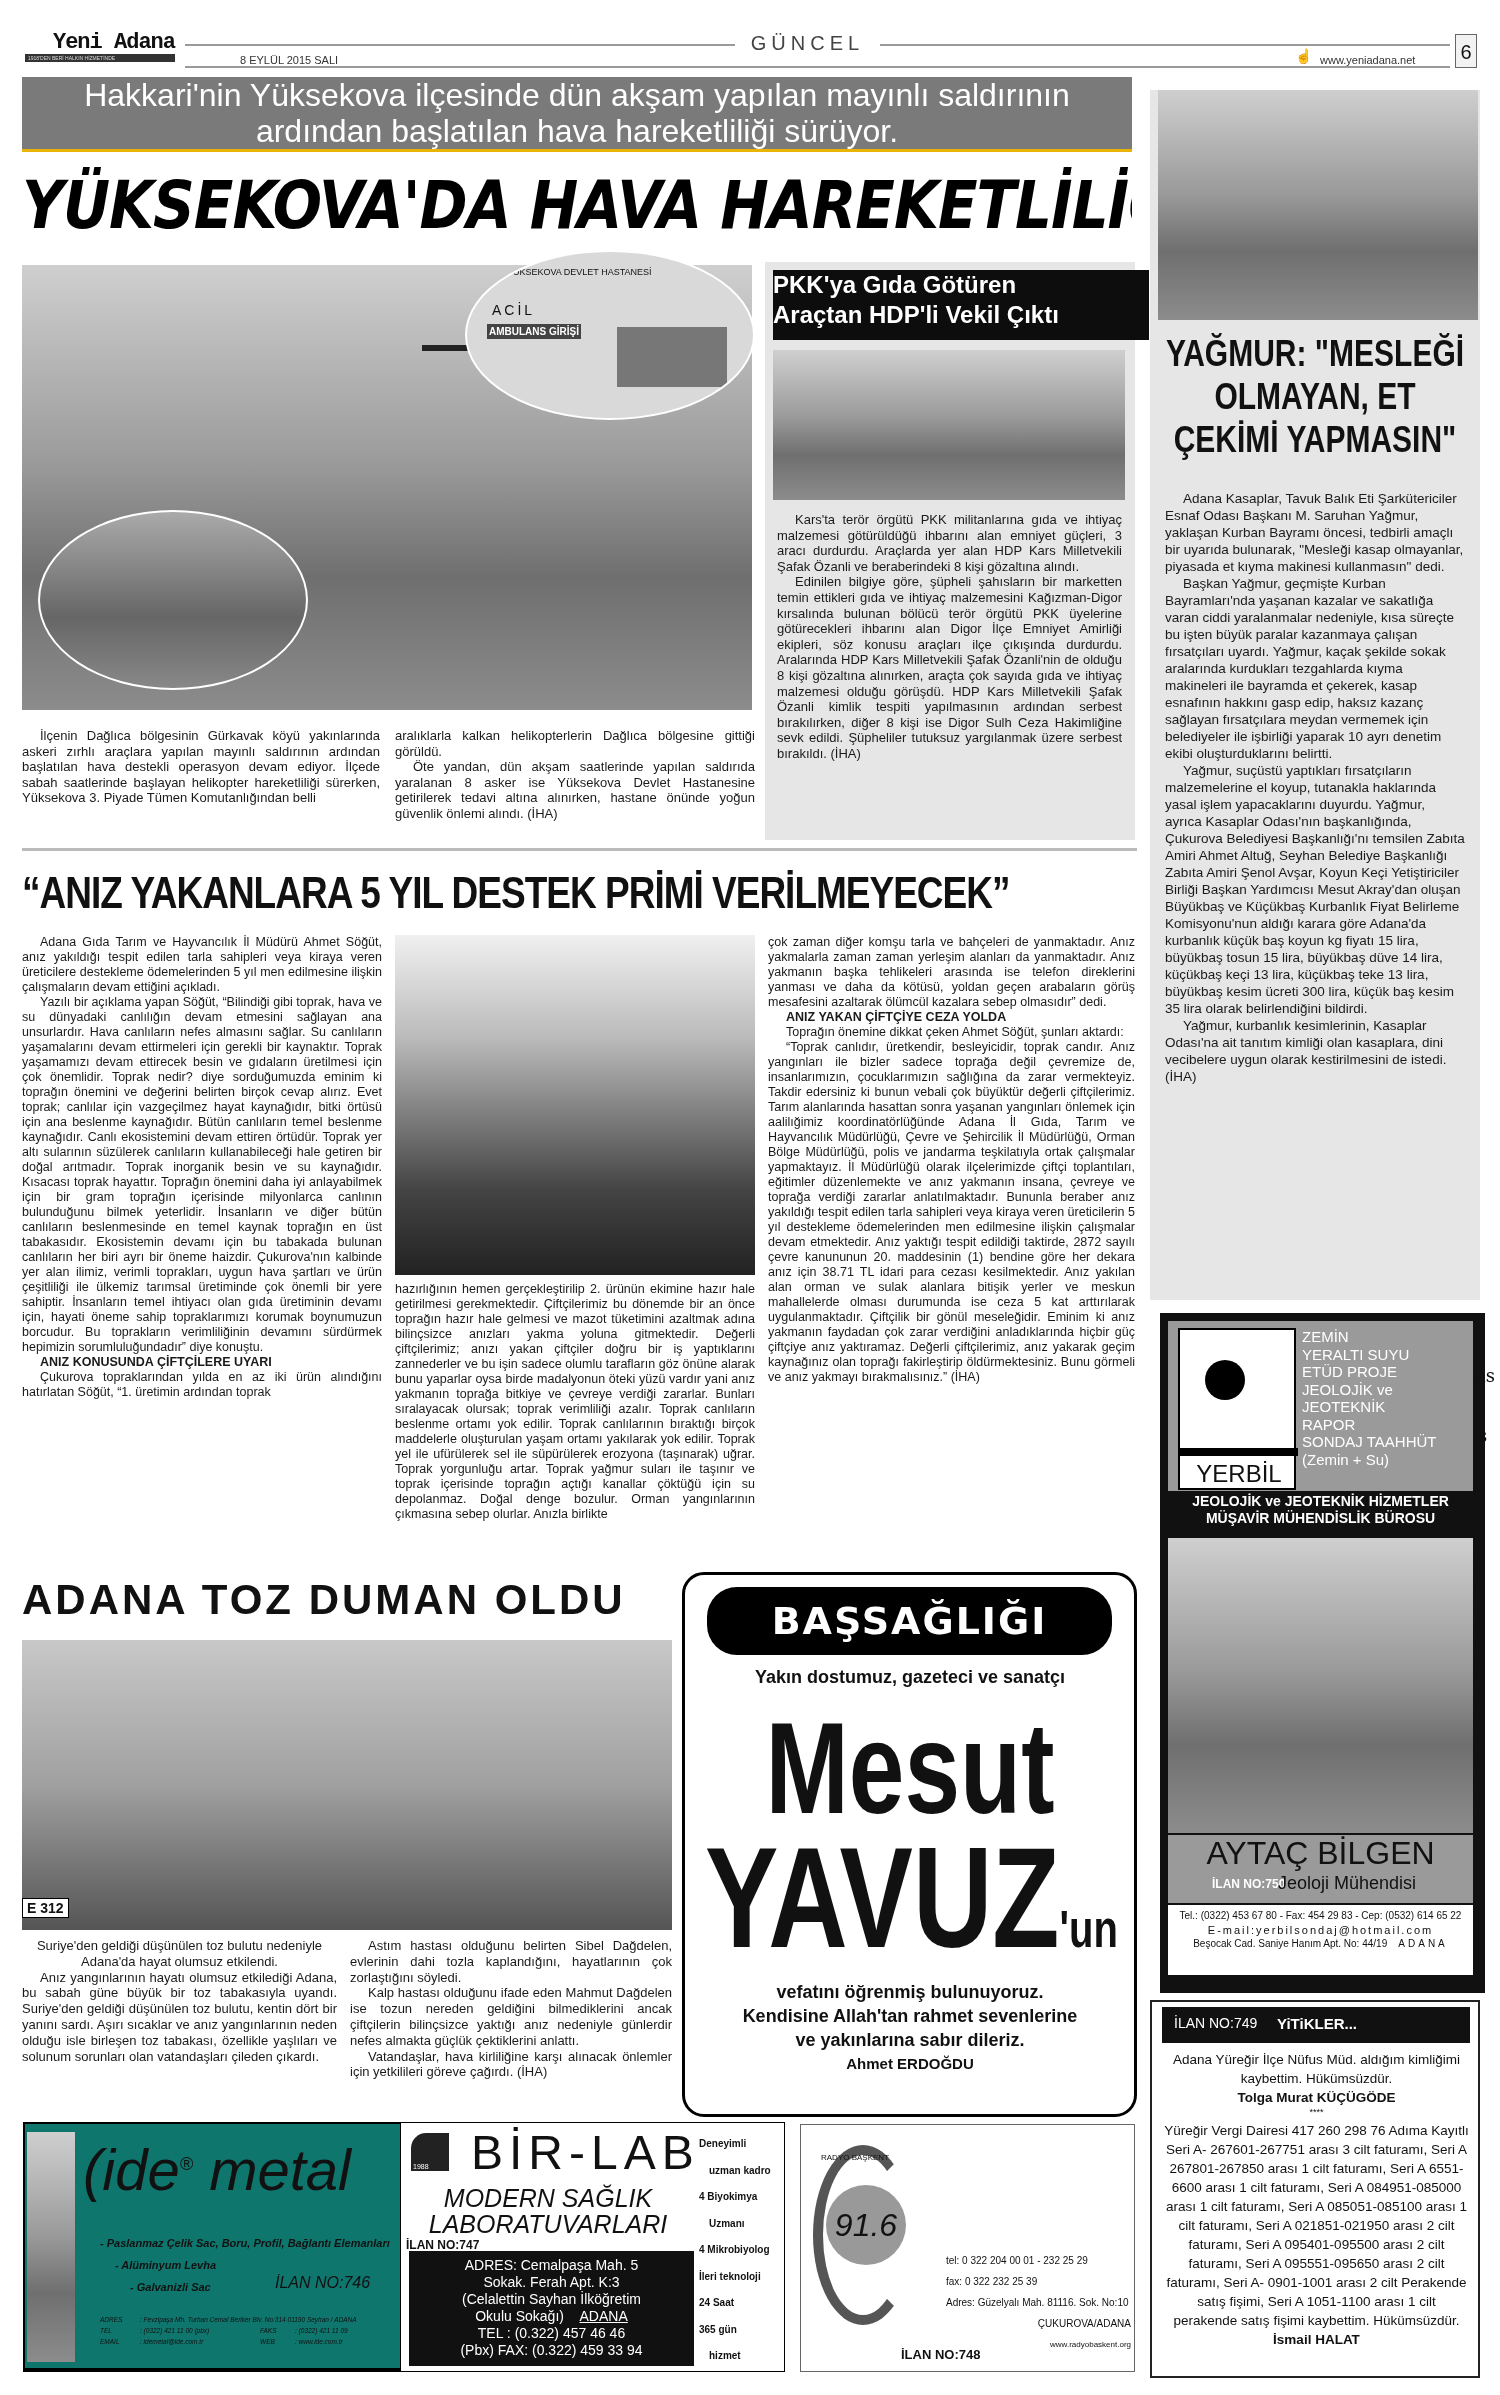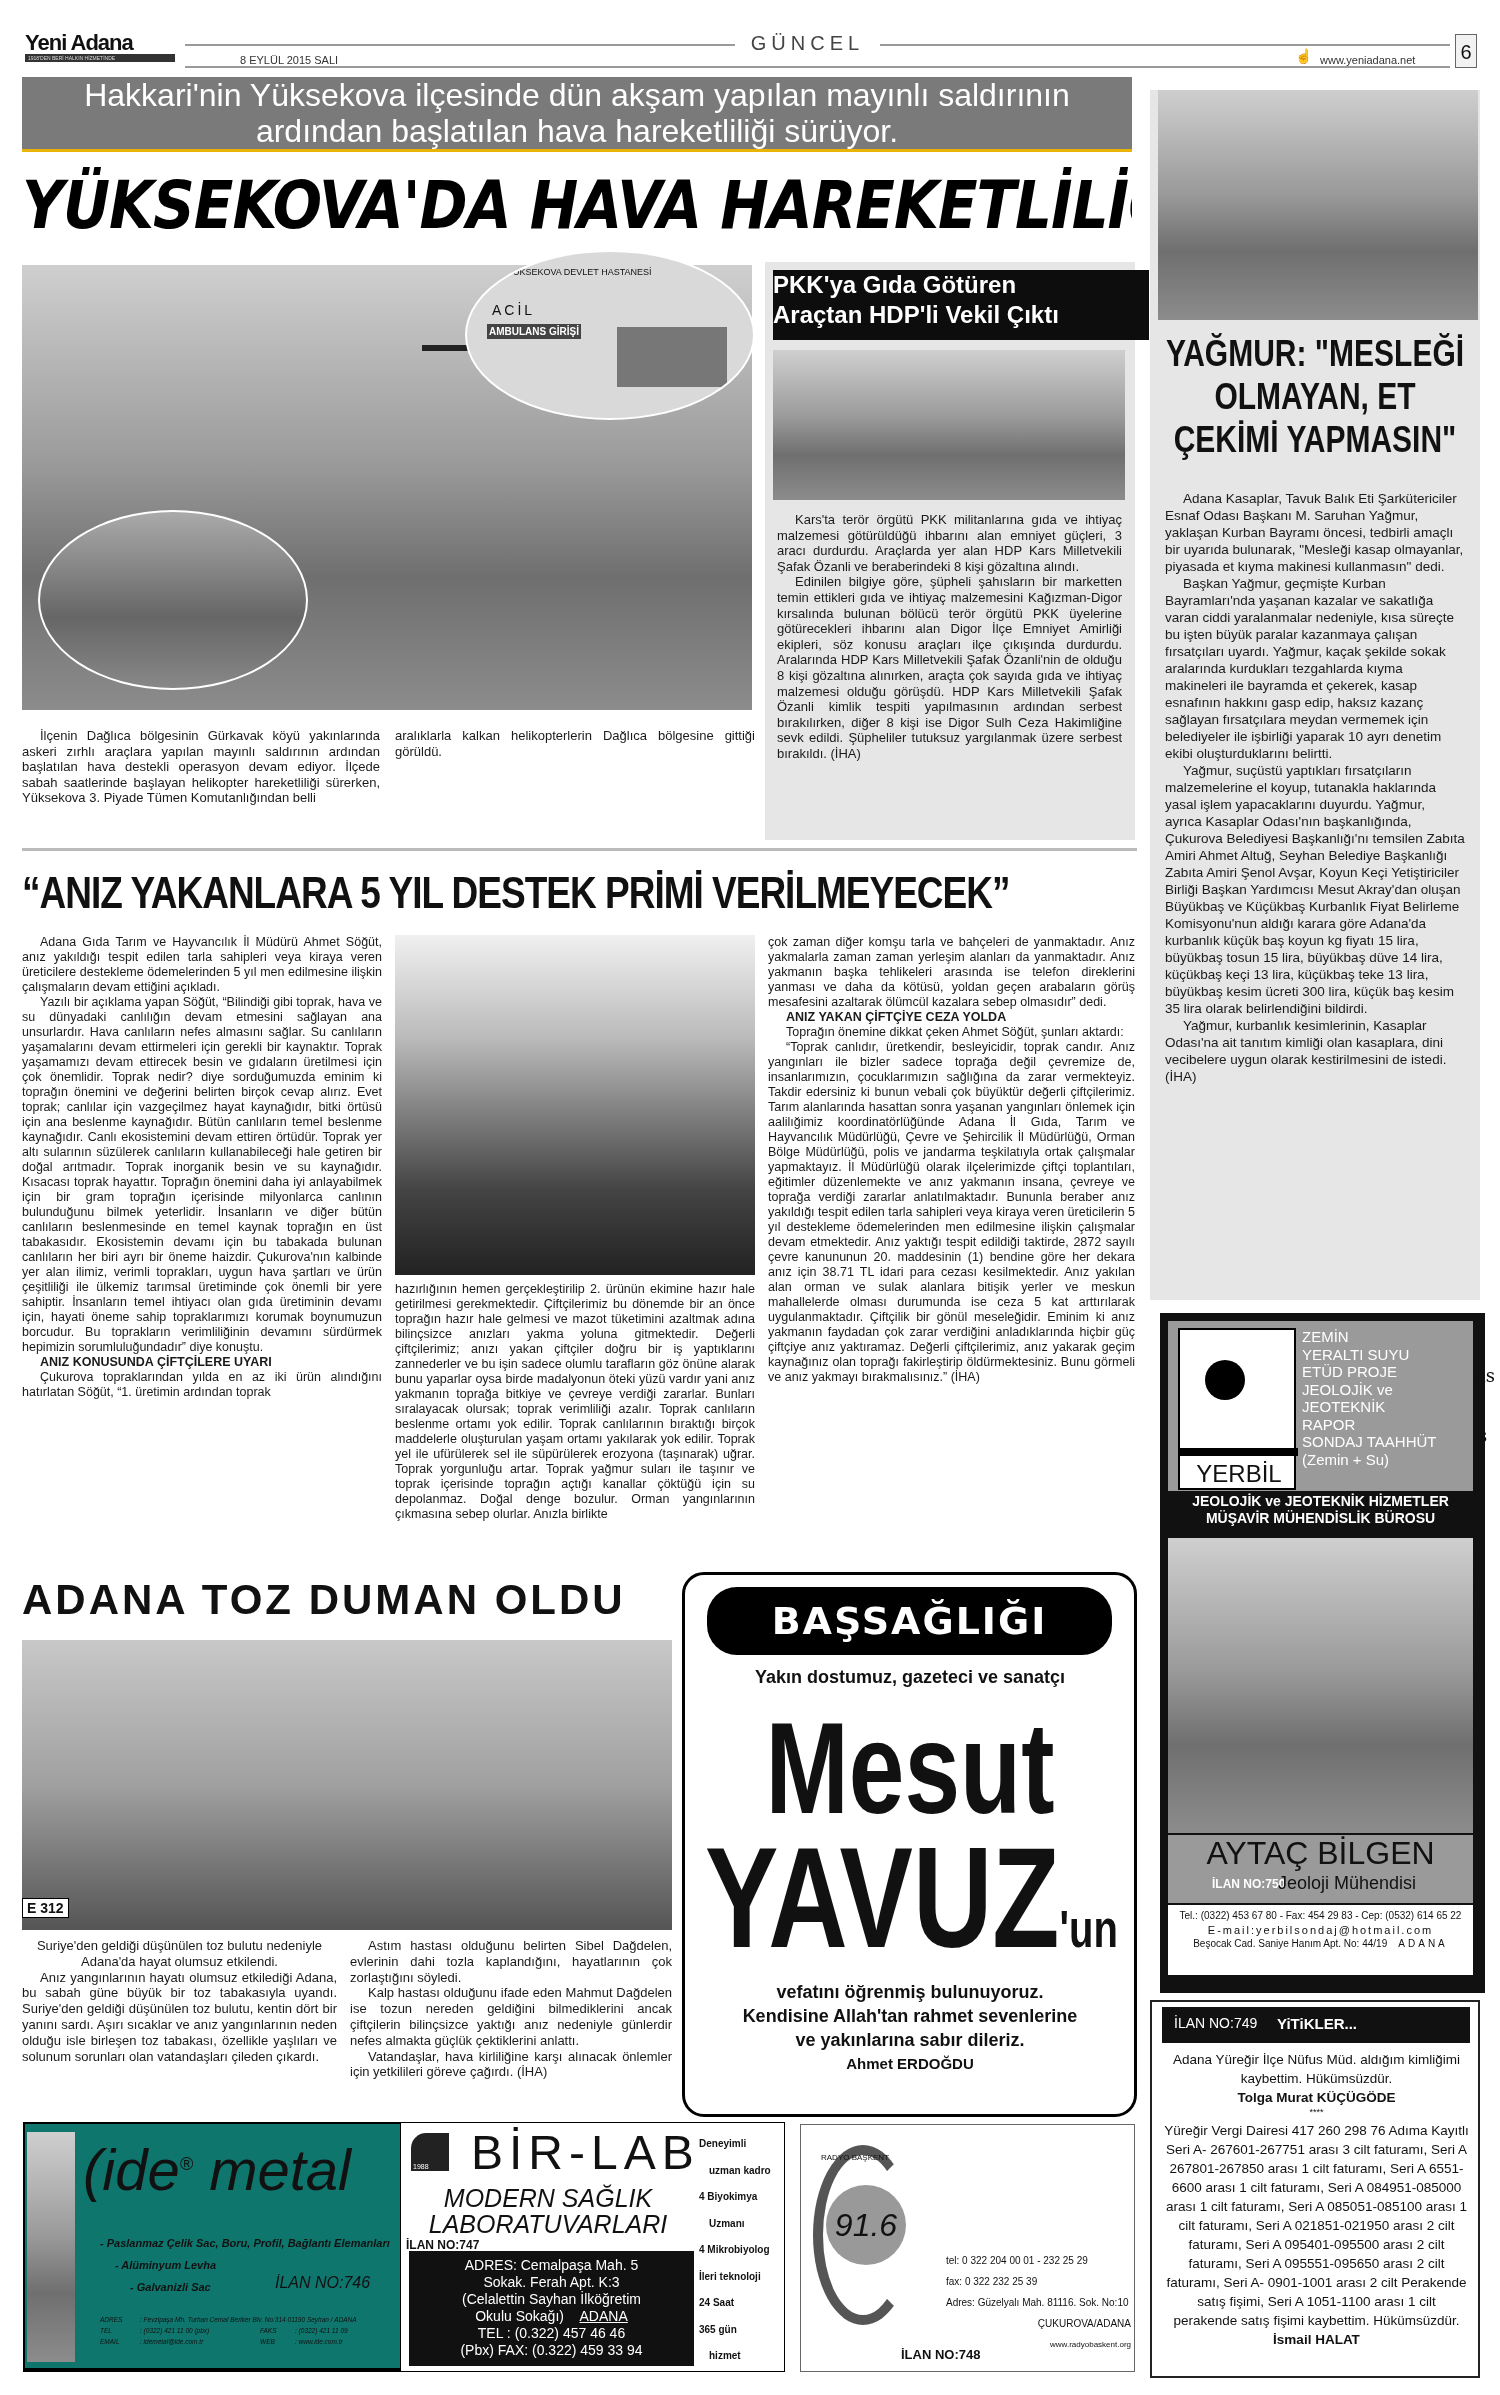--- a/index.html
+++ b/index.html
@@ -11,21 +11,21 @@
   .hl-black { font-family: "DejaVu Sans", sans-serif; font-weight: 900; font-style: italic; color: #000; letter-spacing: -1px; }
   .bold { font-weight: bold; }
   .center { text-align: center; }
   .boxbg { background: #e6e6e6; }
 </style>
 </head>
 <body>
 
 <div class="abs" style="left:0;top:30px;width:1500px;height:40px;">
   <div class="abs" style="left:25px;top:2px;width:150px;">
-    <div style="font-family:Liberation Sans, sans-serif;font-weight:bold;font-size:22px;letter-spacing:-1px;line-height:22px;">Yeni Adana</div>
+    <div style="font-family:Liberation Mono, monospace;font-weight:bold;font-size:22px;letter-spacing:-1px;line-height:22px;text-align:right;">Yeni Adana</div>
     <div style="background:#333;color:#ddd;font-size:5px;padding:1px 3px;width:150px;white-space:nowrap;overflow:hidden;">1918'DEN BERİ HALKIN HİZMETİNDE</div>
   </div>
   <div class="abs" style="left:185px;top:14px;width:1265px;height:2px;background:#999;"></div>
   <div class="abs" style="left:185px;top:36px;width:1265px;height:2px;background:#999;"></div>
   <div class="abs" style="left:735px;top:2px;width:145px;text-align:center;background:#fff;font-size:20px;letter-spacing:5px;color:#444;">GÜNCEL</div>
   <div class="abs" style="left:240px;top:24px;font-size:11px;color:#333;">8  EYLÜL 2015 SALI</div>
   <div class="abs" style="left:1295px;top:18px;font-size:14px;">☝</div>
   <div class="abs" style="left:1320px;top:24px;font-size:11px;color:#333;">www.yeniadana.net</div>
   <div class="abs" style="left:1455px;top:4px;width:22px;height:34px;border:1px solid #666;background:#f2f2f2;text-align:center;font-size:20px;line-height:34px;">6</div>
 </div>
@@ -45,20 +45,21 @@
   <div class="abs" style="left:20px;top:72px;font-size:10px;font-weight:bold;background:#444;color:#fff;padding:2px;">AMBULANS GİRİŞİ</div>
   <div class="abs" style="left:150px;top:75px;width:110px;height:60px;background:#777;"></div>
 </div>
 <div class="abs" style="left:38px;top:510px;width:270px;height:180px;border-radius:50%;background:linear-gradient(180deg,#aaa,#666 60%,#888);border:2px solid #fff;"></div>
 
 <div class="abs txt" style="left:22px;top:728px;width:358px;">
   <p>İlçenin Dağlıca bölgesinin Gürkavak köyü yakınlarında askeri zırhlı araçlara yapılan mayınlı saldırının ardından başlatılan hava destekli operasyon devam ediyor. İlçede sabah saatlerinde başlayan helikopter hareketliliği sürerken, Yüksekova 3. Piyade Tümen Komutanlığından belli</p>
 </div>
 <div class="abs txt" style="left:395px;top:728px;width:360px;">
   <p style="text-indent:0">aralıklarla kalkan helikopterlerin Dağlıca bölgesine gittiği görüldü.</p>
+  <p>Öte yandan, dün akşam saatlerinde yapılan saldırıda yaralanan 8 asker ise Yüksekova Devlet Hastanesine getirilerek tedavi altına alınırken, hastane önünde yoğun güvenlik önlemi alındı. (İHA)</p>
 </div>
 
 <div class="abs boxbg" style="left:765px;top:262px;width:370px;height:578px;">
   <div class="abs" style="left:8px;top:8px;width:376px;height:70px;background:#0d0d0d;color:#fff;font-weight:bold;font-size:24px;line-height:30px;padding-top:0;">
     <div>PKK'ya Gıda Götüren</div>
     <div>Araçtan HDP'li Vekil Çıktı</div>
   </div>
   <div class="abs photo" style="left:8px;top:88px;width:352px;height:150px;"></div>
   <div class="abs txt" style="left:12px;top:250px;width:345px;">
     <p>Kars'ta terör örgütü PKK militanlarına gıda ve ihtiyaç malzemesi götürüldüğü ihbarını alan emniyet güçleri, 3 aracı durdurdu. Araçlarda yer alan HDP Kars Milletvekili Şafak Özanli ve beraberindeki 8 kişi gözaltına alındı.</p>

